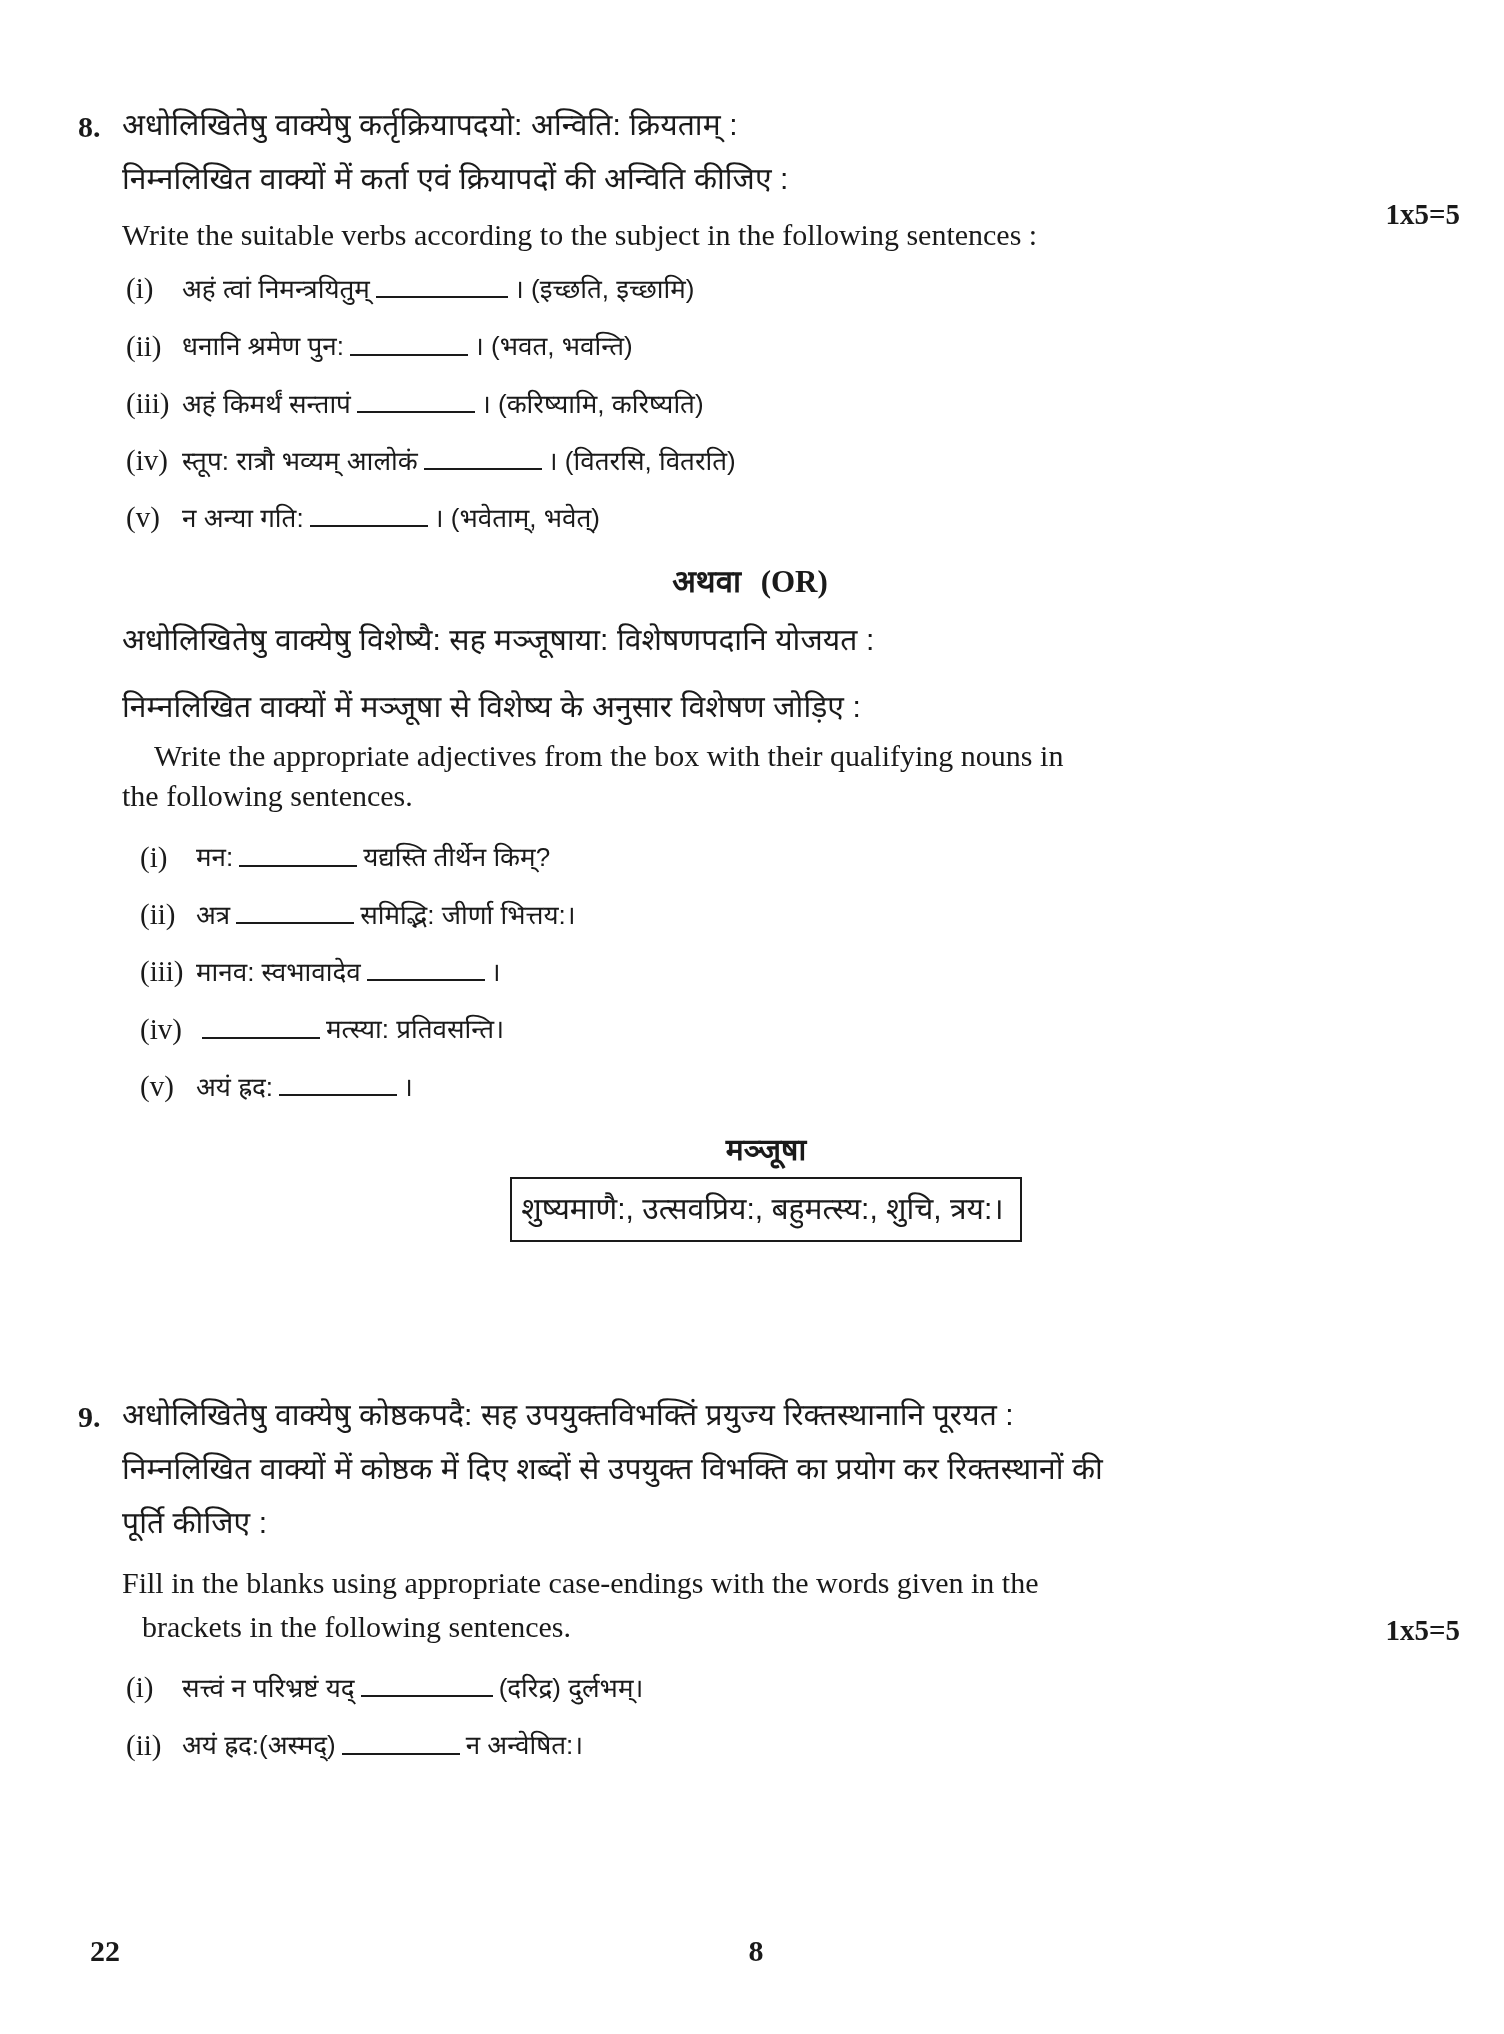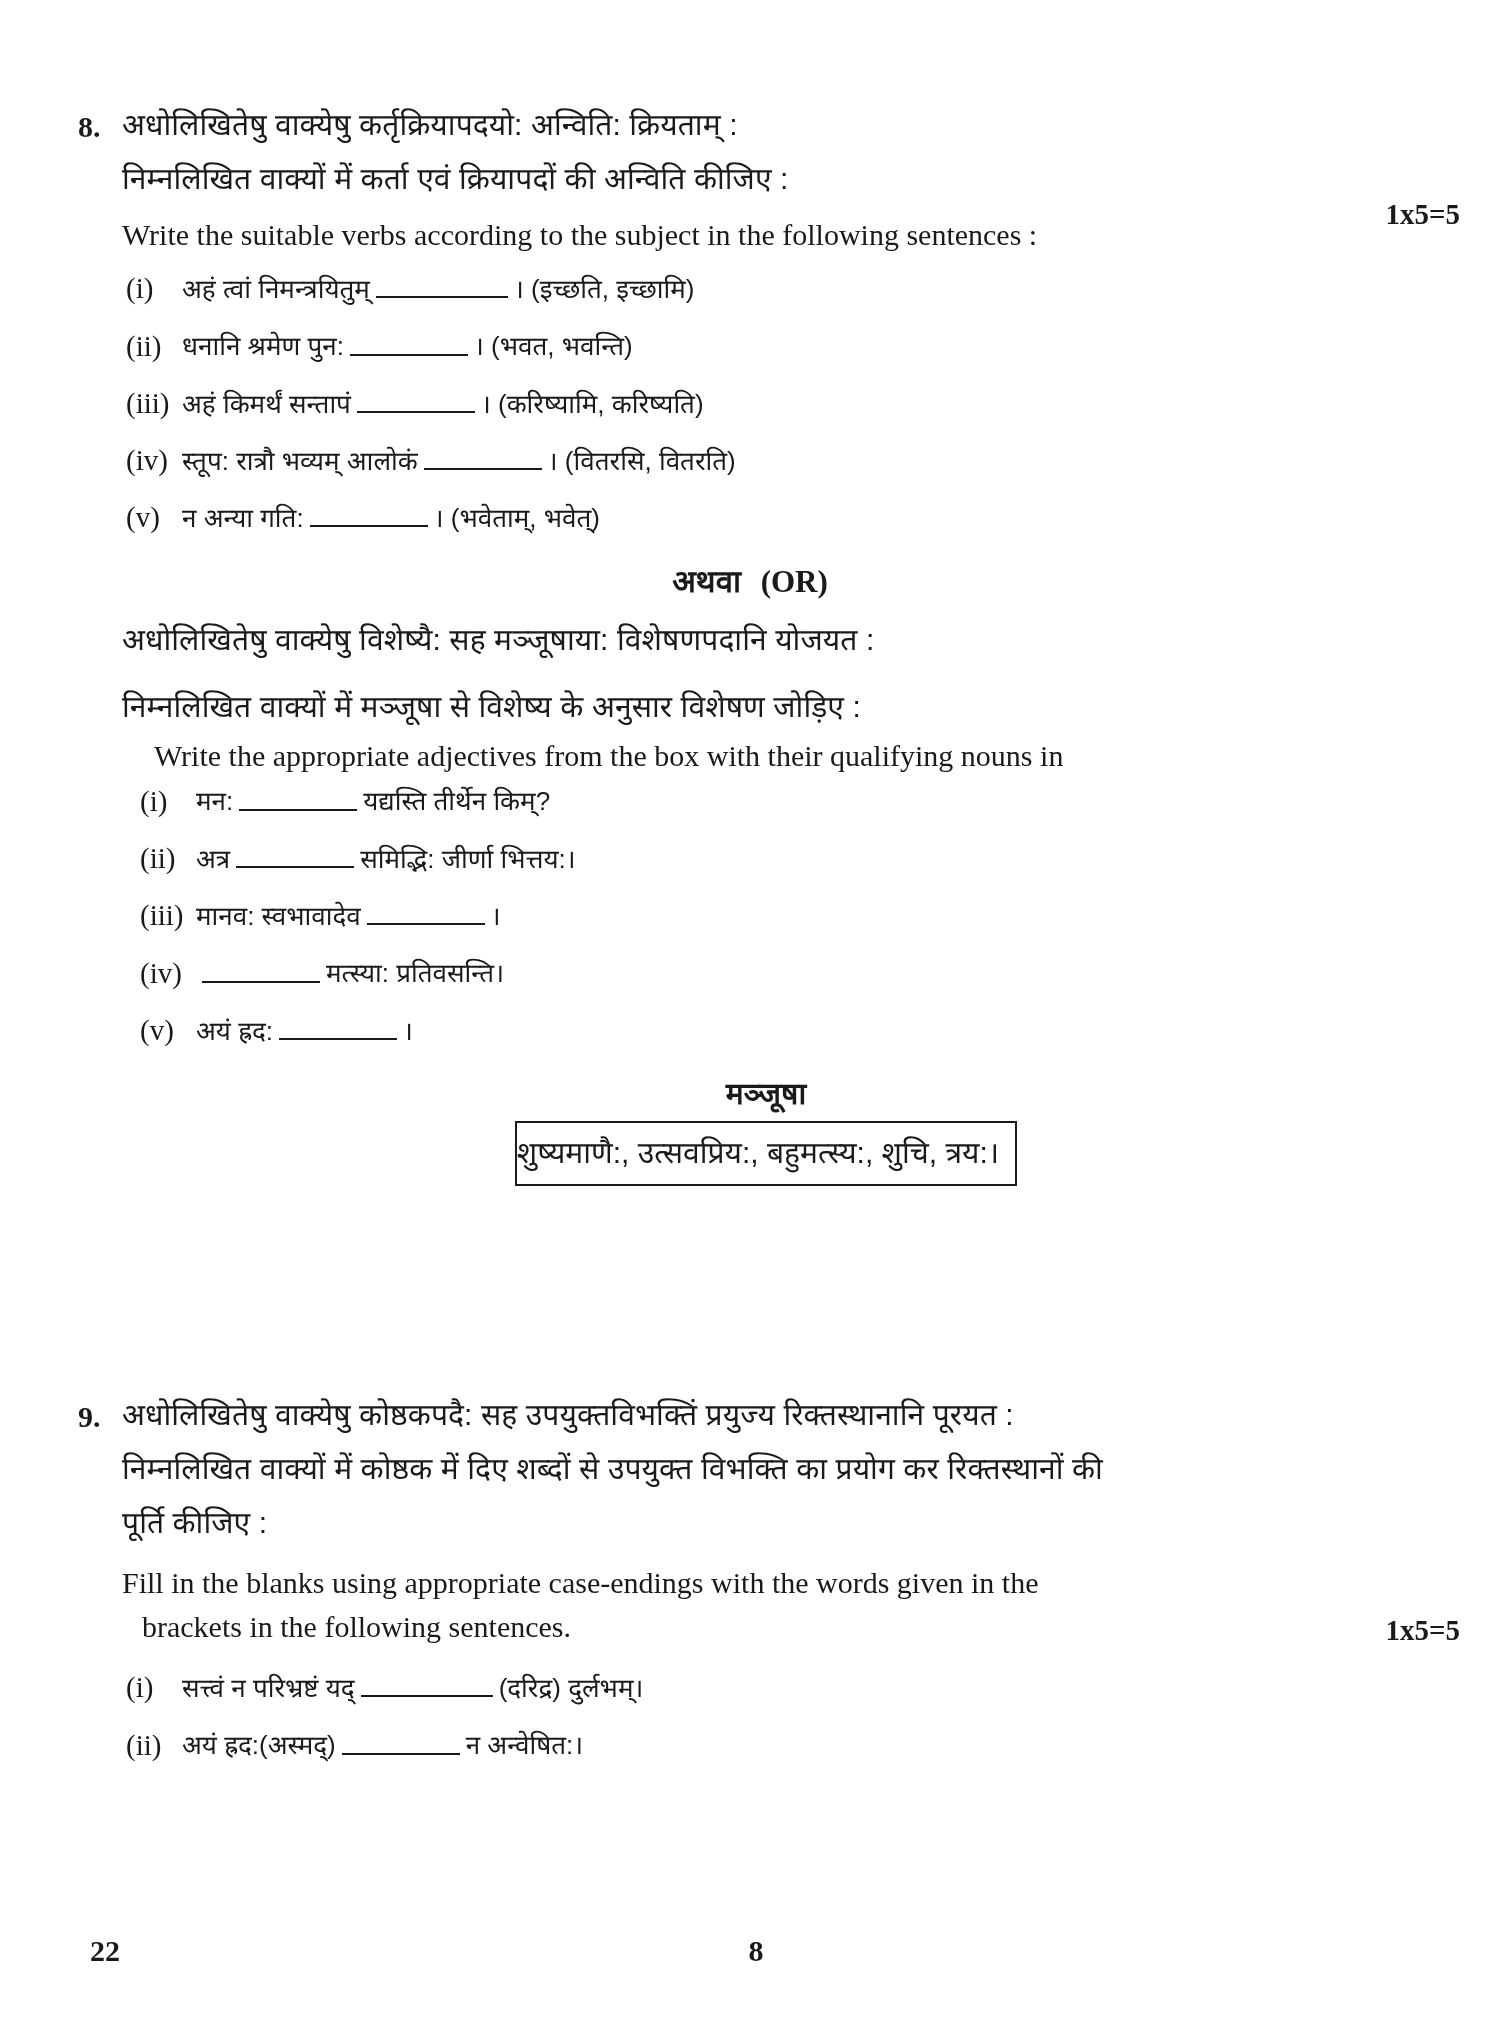--- a/index.html
+++ b/index.html
@@ -114,21 +114,21 @@
   .manjusha-title {
     text-align: center;
     font-family: "Liberation Sans", "DejaVu Sans", sans-serif;
     font-weight: bold;
     font-size: 30px;
     margin: 6px 0 8px 0;
   }
   .manjusha-box {
     border: 2px solid #1a1a1a;
     display: inline-block;
-    padding: 8px 16px 12px 0;
+    padding: 8px 16px 12px 9px;
     font-family: "Liberation Sans", "DejaVu Sans", sans-serif;
     font-size: 30px;
     white-space: nowrap;
     box-shadow: 0 0 0 2px #ffffff inset;
   }
   .manjusha-wrap {
     text-align: center;
     margin-bottom: 34px;
   }
 
@@ -221,20 +221,21 @@
 
     <div class="or-label" style="margin-left:-62px; padding-left:62px;">
       <span>अथवा</span><span class="par">&nbsp;</span><span class="par">(OR)</span>
     </div>
 
     <div style="padding-left:62px;">
 
       <div class="line dev" style="margin-bottom:37px;">अधोलिखितेषु वाक्येषु विशेष्यै: सह मञ्जूषाया: विशेषणपदानि योजयत :</div>
       <div class="line dev" style="">निम्नलिखित वाक्यों में मञ्जूषा से विशेष्य के अनुसार विशेषण जोड़िए :</div>
       <div class="line eng" style="margin-bottom:10px;margin-left:32px;">Write the appropriate adjectives from the box with their qualifying nouns in</div>
+      <div class="line eng" style="margin-bottom:26px;">the following sentences.</div>
 
       <div class="subitem" style="padding-left:14px;">
         <span class="rn">(i)</span>
         <span class="sub-text">
           <span>मन:</span><span class="blank b-md"></span><span>यद्यस्ति तीर्थेन किम्?</span>
         </span>
       </div>
 
       <div class="subitem" style="padding-left:14px;">
         <span class="rn">(ii)</span>

